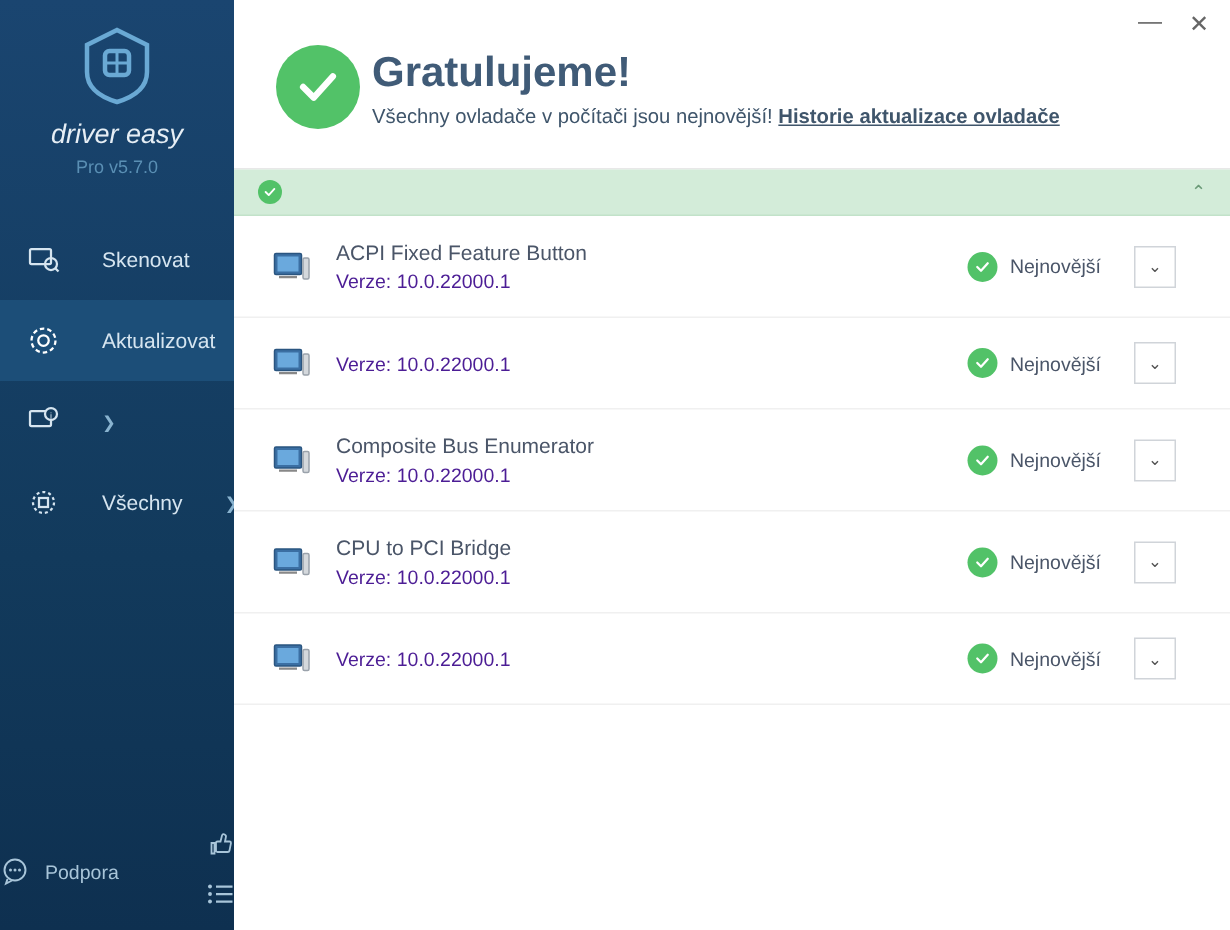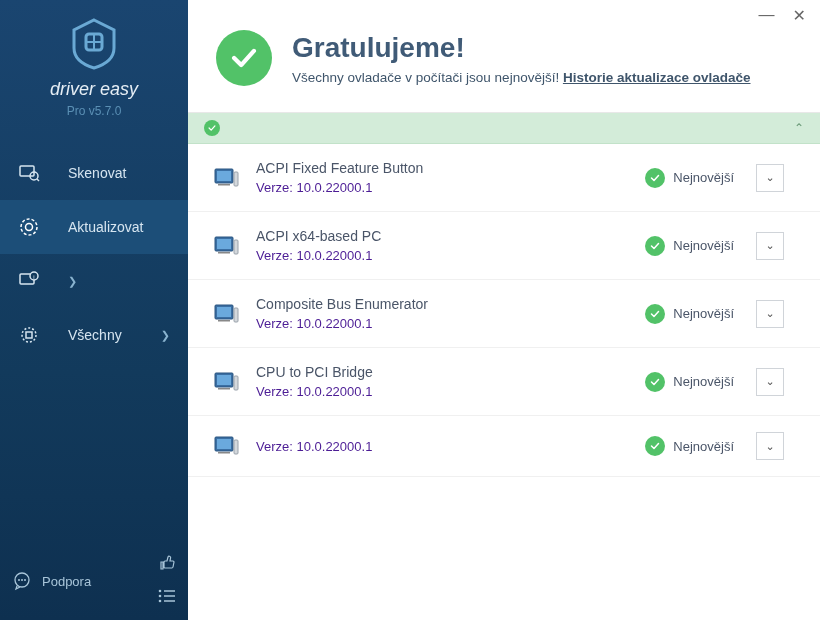--- a/index.html
+++ b/index.html
@@ -1,38 +1,38 @@
 <!DOCTYPE html>
 <html><head>
 <meta charset="utf-8">
 <style>
   *{box-sizing:border-box;margin:0;padding:0}
   body{font-family:"Segoe UI",Arial,sans-serif;background:#fff;font-size:14px;color:#333}
   .window{width:820px;height:620px;display:flex;background:#fff;box-shadow:0 0 8px rgba(0,0,0,.15);position:relative}
   .titlebar{position:absolute;top:0;right:0;height:30px;display:flex;gap:18px;padding:6px 14px;z-index:10}
   .titlebar span{font-size:16px;color:#666;cursor:pointer}
 
-  .sidebar{width:188px;background:#123a5c;background:linear-gradient(180deg,#1a4570 0%,#123a5c 60%,#0e3050 100%);display:flex;flex-direction:column;color:#fff}
+  .sidebar{width:156px;background:#123a5c;background:linear-gradient(180deg,#1a4570 0%,#123a5c 60%,#0e3050 100%);display:flex;flex-direction:column;color:#fff}
   .brand{padding:18px 0 14px;text-align:center}
   .logo-mark{display:inline-block}
   .logo-text{font-size:18px;font-style:italic;margin-top:6px;font-weight:500;color:#e6eef5}
   .tagline{color:#5a8fb4;font-size:12px;margin-top:4px}
   .nav{margin-top:14px}
   .nav-item{display:flex;align-items:center;gap:28px;padding:16px 18px;color:#d6e5f0;cursor:pointer;position:relative}
   .nav-item.active{background:#1c4e78}
   .nav-item .ico{width:22px;height:22px;display:flex;align-items:center;justify-content:center}
   .nav-item .label{flex:1}
   .nav-item .chev{color:#89b3cf;font-size:11px}
-  .bottom-bar{margin-top:auto;display:flex;align-items:center;justify-content:space-between;padding:12px 12px}
+  .bottom-bar{margin-top:auto;display:flex;align-items:center;justify-content:space-between;padding:12px 0}
   .support{display:flex;align-items:center;gap:10px;color:#a8c5d9;font-size:13px}
   .bottom-icons{display:flex;flex-direction:column;gap:10px;align-items:flex-end}
   .bottom-icons span{color:#a8c5d9;font-size:18px}
 
   .main{flex:1;display:flex;flex-direction:column;min-width:0}
-  .header{display:flex;align-items:center;gap:20px;padding:30px 28px 26px;border-bottom:1px solid #e8e8e8}
+  .header{display:flex;align-items:center;gap:8px;padding:30px 28px 26px;border-bottom:1px solid #e8e8e8}
   .bigcheck{width:56px;height:56px;border-radius:50%;background:#52c268;display:flex;align-items:center;justify-content:center;flex:none}
   .title{font-size:28px;font-weight:700;color:#405b77;margin-bottom:6px}
   .subtitle{color:#3f556b;font-size:13.5px}
   .subtitle a{color:#3f556b;font-weight:700;}
 
   .section-bar{background:#d3ecd9;color:#2f5d3c;display:flex;align-items:center;gap:10px;padding:7px 16px;border-bottom:1px solid #c2e2c9}
   .section-bar .mini-check{width:16px;height:16px;border-radius:50%;background:#52c268;display:flex;align-items:center;justify-content:center}
   .section-bar .collapse{margin-left:auto;color:#6a9a77;font-size:12px}
 
   .list{flex:1;overflow-y:auto;background:#fff;position:relative}
@@ -196,21 +196,20 @@
         <div class="row">
           <span class="dev-ico">
             <svg width="28" height="28" viewBox="0 0 28 28">
               <rect x="3" y="5" width="18" height="14" rx="1" fill="#3b6fa3" stroke="#2a5580"></rect>
               <rect x="5" y="7" width="14" height="10" fill="#6aa9dd"></rect>
               <rect x="22" y="8" width="4" height="14" rx="1" fill="#d4d8dc" stroke="#9aa2ab"></rect>
               <rect x="6" y="20" width="12" height="1.5" fill="#888"></rect>
             </svg>
           </span>
           <div class="dev-info">
-            <div class="dev-name">ACPI x64-based PC</div>
             <div class="dev-ver">Verze: 10.0.22000.1</div>
           </div>
           <div class="status">
             <span class="status-check">
               <svg class="check-svg" width="12" height="12" viewBox="0 0 24 24">
                 <path d="M5 12 L10 17 L19 7"></path>
               </svg>
             </span>
             <span class="status-label">Nejnovější</span>
           </div>

